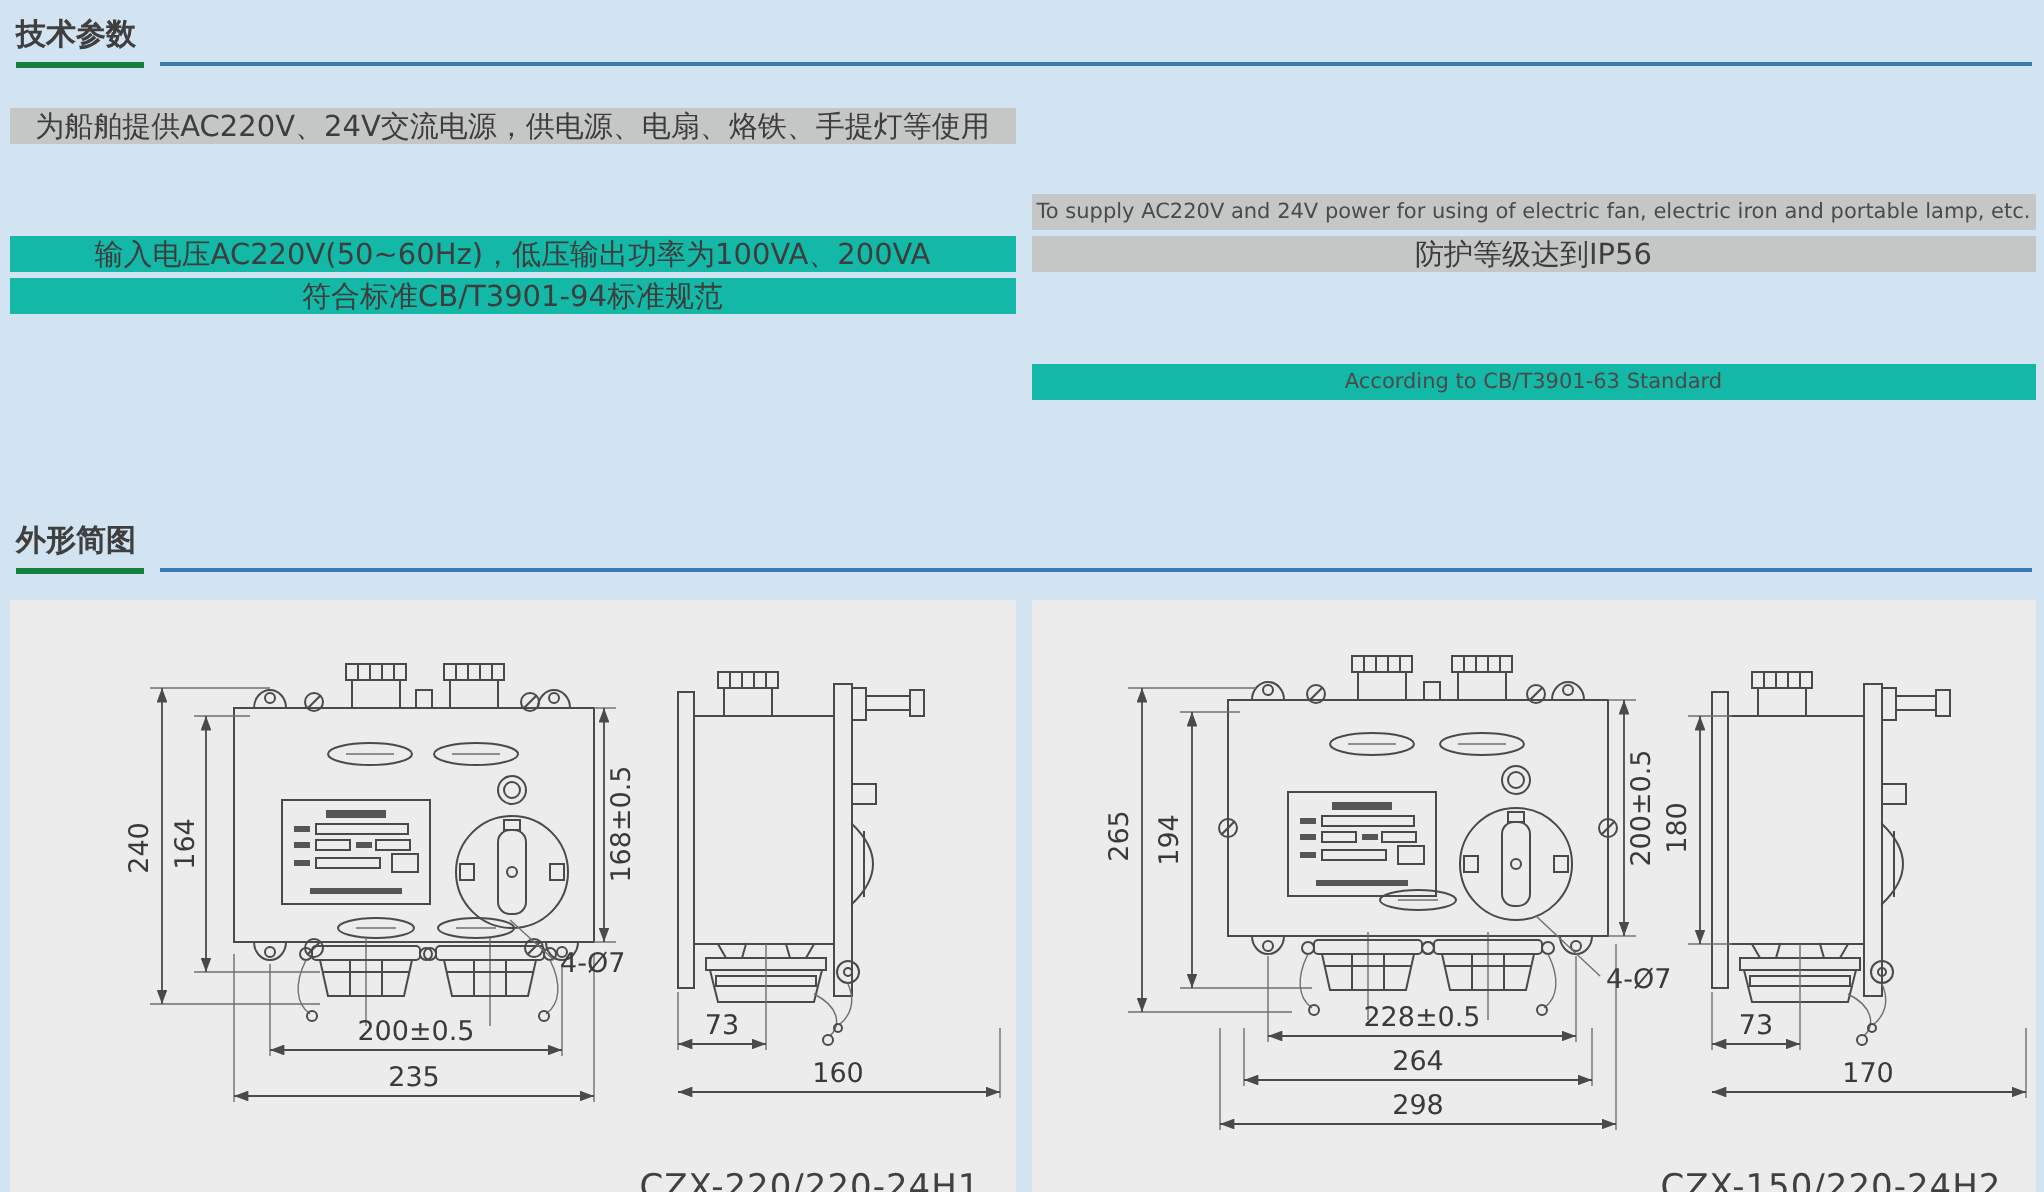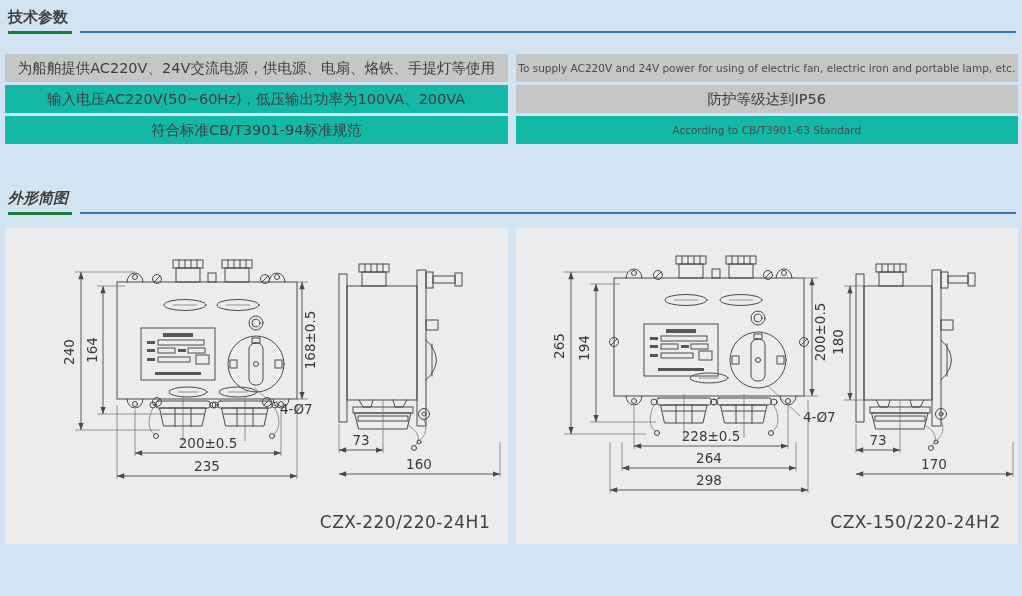--- a/index.html
+++ b/index.html
@@ -18,29 +18,29 @@
     white-space:nowrap; line-height:19px;
   }
   .section-rule { flex:1; border-bottom:2px solid #3b78b6; margin:0 0 1px 8px; }
 
   .spec-table {
     display:grid; grid-template-columns:1fr 1fr;
     column-gap:8px; row-gap:3px;
     margin:20px 4px 0 5px;
   }
   .cell {
-    height:28px; display:flex; align-items:center; justify-content:center;
+    height:18px; display:flex; align-items:center; justify-content:center;
     overflow:hidden; white-space:nowrap; padding:0 16px;
   }
   .cell.g { background:#c5c6c6; }
   .cell.w { background:#14b8a6; }
   .cell.zh { font-size:14.5px; color:#3d3d3d; }
-  .cell.en { font-size:10.5px; color:#4a4a4a; }
-
-  .outline-header { margin-top:45px;font-style:italic; }
+  .cell.en { font-size:10.5px; color:#4a4a4a;margin-top:43px; }
+
+  .outline-header { margin-top:61px; }
 
   .panels {
     display:grid; grid-template-columns:1fr 1fr; gap:8px;
     margin:13px 4px 0 5px;
   }
   .panel { position:relative; background:#ececec; height:316px; }
   .panel svg.drawing { position:absolute; left:0; top:0; }
   .model-label {
     position:absolute; top:284px; left:300px; width:200px;
     text-align:center; font-size:17px; color:#404040; letter-spacing:.5px;

